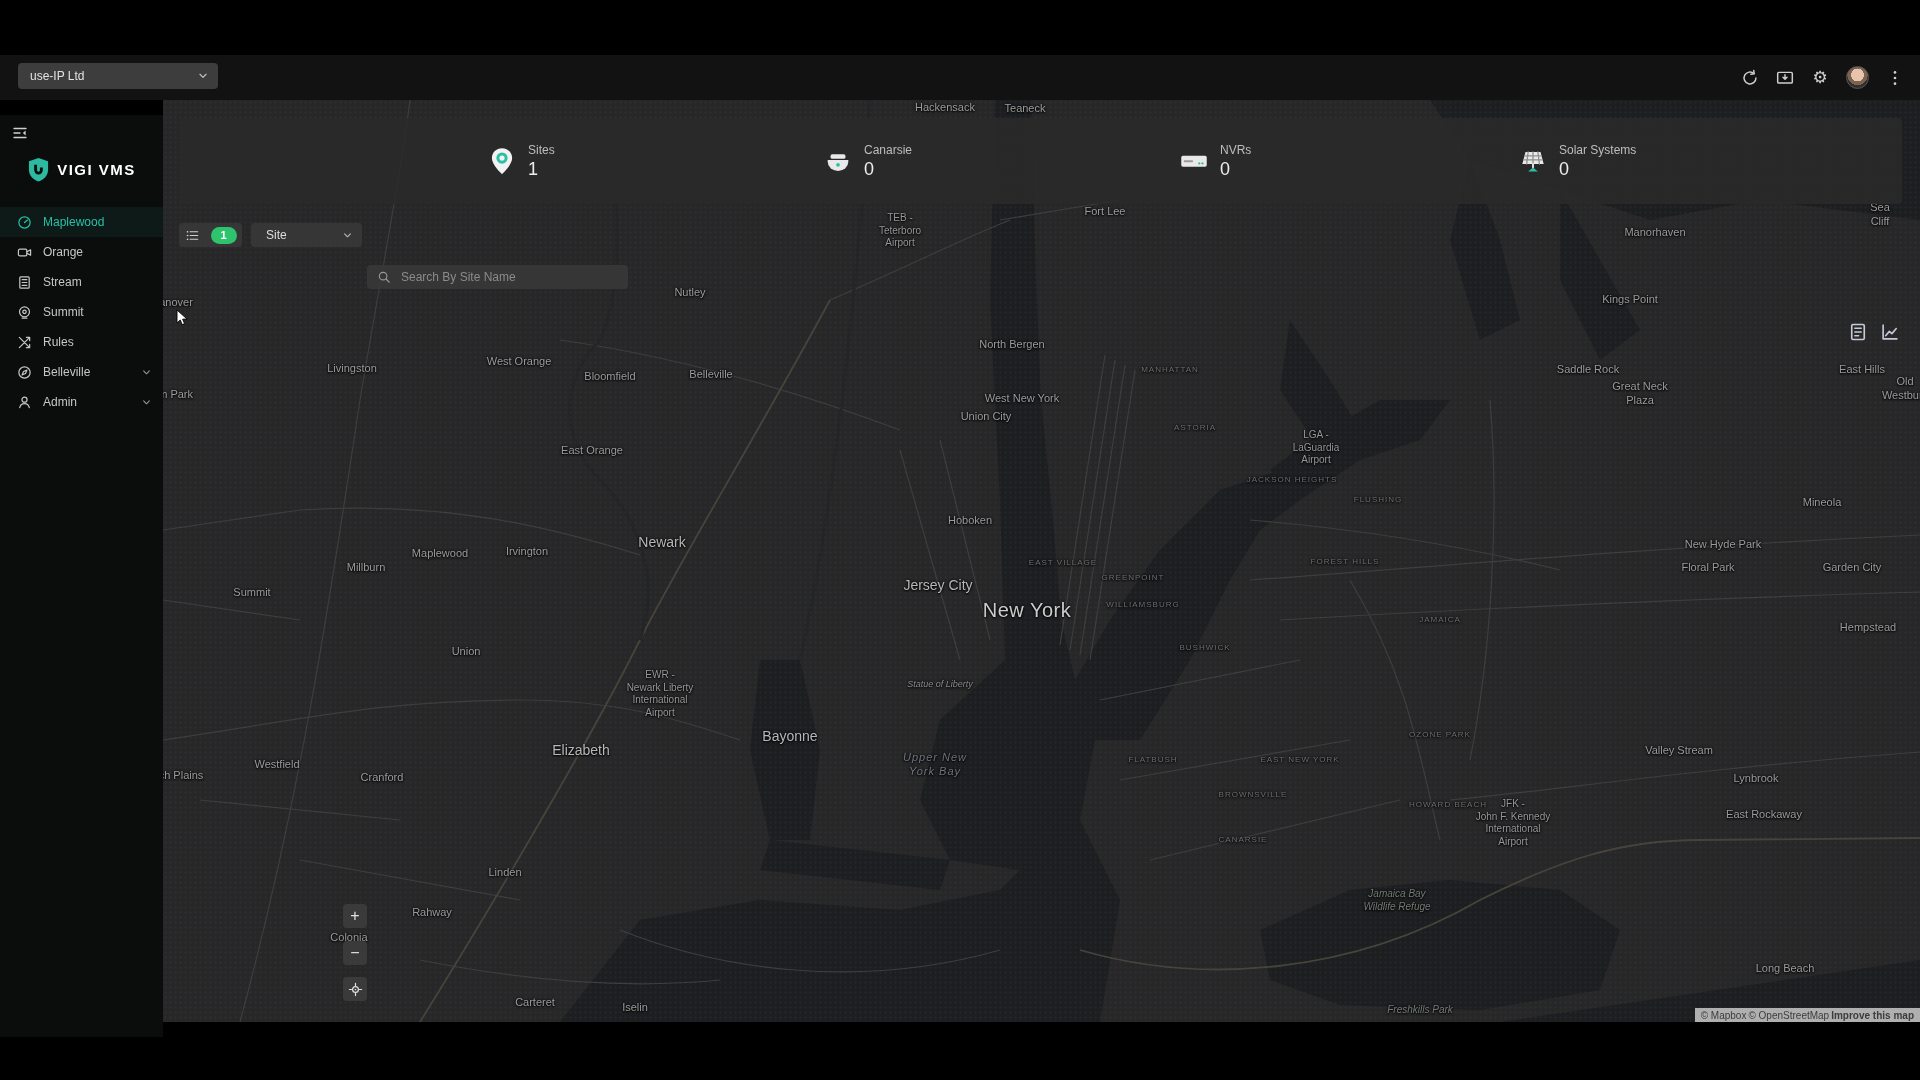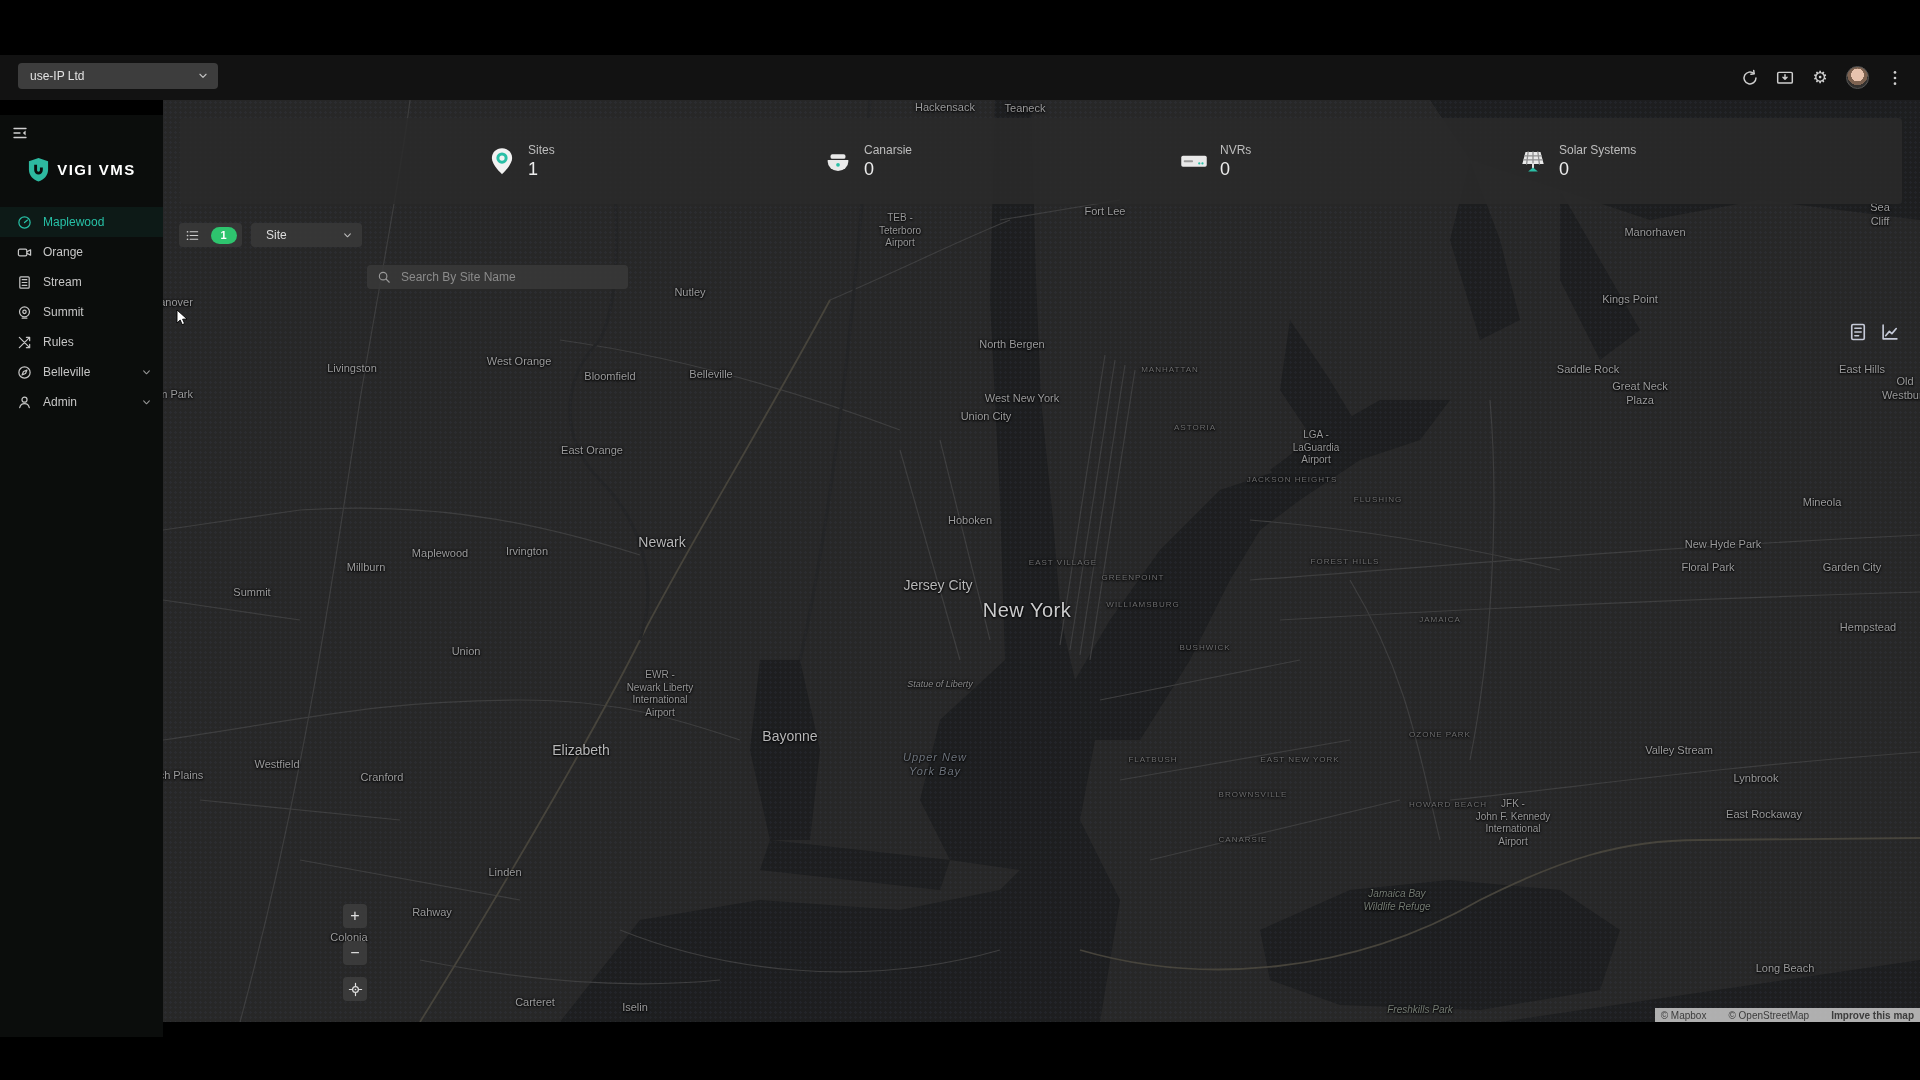--- a/index.html
+++ b/index.html
@@ -71,21 +71,21 @@
   .searchbox input{background:transparent;border:none;outline:none;color:#cfcfcf;font-size:12px;
     margin-left:8px;flex:1;font-family:"Liberation Sans",sans-serif;}
   .searchbox input::placeholder{color:#8b8b8b;}
   .viewtoggles{position:absolute;right:20px;top:222px;display:flex;gap:12px;z-index:40;}
   .vt{width:20px;height:20px;color:#c6cad8;cursor:pointer;}
   .vt svg{width:20px;height:20px;}
   .zoomctl{position:absolute;left:180px;z-index:40;width:24px;height:24px;background:rgba(62,62,62,.85);
     border-radius:4px;color:#e0e0e0;display:flex;align-items:center;justify-content:center;
     font-size:16px;cursor:pointer;user-select:none;}
   .attribution{position:absolute;right:0;bottom:0;height:14px;background:rgba(196,196,196,.88);z-index:40;
-    display:flex;align-items:center;gap:22px;padding:0 6px;font-size:10px;color:#3c3c3c;}
+    display:flex;align-items:center;gap:2px;padding:0 6px;font-size:10px;color:#3c3c3c;}
   .attribution .strong{font-weight:bold;cursor:pointer;}
   .attribution a{cursor:pointer;}
   .cursor{position:absolute;left:176px;top:309px;width:14px;height:17px;z-index:60;pointer-events:none;}
 </style>
 </head>
 <body>
 
 <div class="app">
 
   <div class="topbar">

